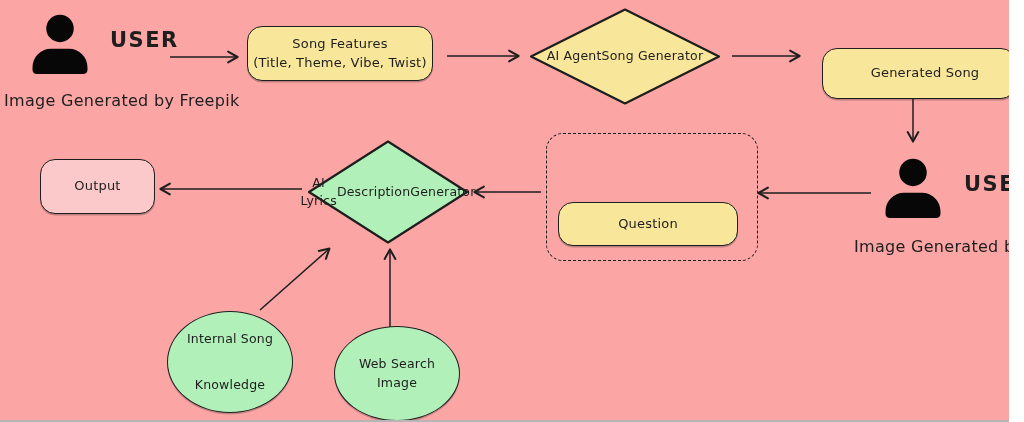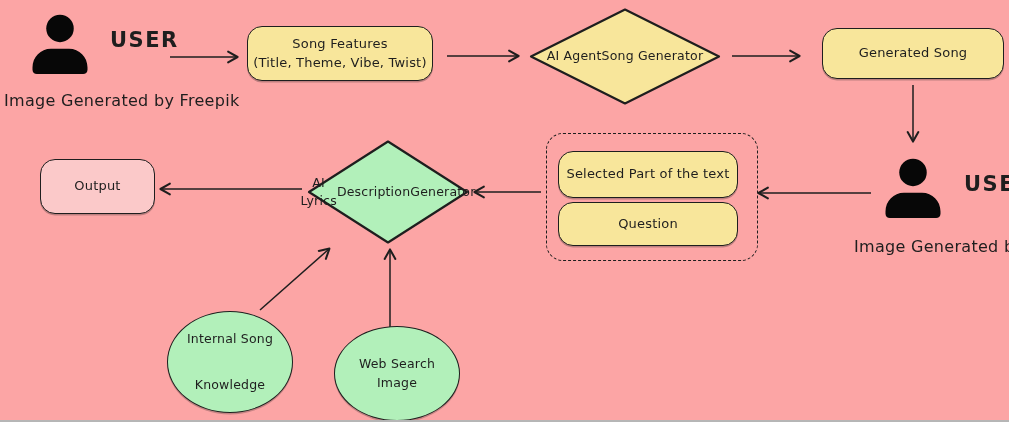--- a/index.html
+++ b/index.html
@@ -82,37 +82,34 @@
   <div class="diamond" style="left:528px;top:7px;width:194px;height:99px;">
     <svg viewBox="0 0 194 99">
       <polygon class="fill-yellow" points="97,2.5 191,49.5 97,96.5 3,49.5"></polygon>
     </svg>
     <div class="dlabel">
       <span class="line">AI Agent</span>
       <span class="line">Song Generator</span>
     </div>
   </div>
 
-  <div class="node-box yellow" style="left:822px;top:28px;width:180px;height:49px;">
+  <div class="node-box yellow" style="left:822px;top:48px;width:180px;height:49px;padding-left:12px;">
     <span class="line">Generated Song</span>
   </div>
 
   <div class="person" style="left:880px;top:148px;width:66px;height:84px;">
     <svg viewBox="0 0 24 24">
       <circle cx="12" cy="5.6" r="5"></circle>
       <path d="M3.6 22.2c-.9 0-1.6-.7-1.6-1.6v-.8C2 16 5 13 8.7 13h6.6c3.7 0 6.7 3 6.7 6.8v.8c0 .9-.7 1.6-1.6 1.6z"></path>
     </svg>
   </div>
   <div class="user-label" style="left:964px;top:172px;">USER</div>
   <div class="caption" style="left:854px;top:237px;">Image Generated by Freepik</div>
 
   <div class="dashed-group" style="left:546px;top:133px;width:210px;height:126px;"></div>
-  <div class="node-box yellow" style="left:558px;top:151px;width:178px;height:45px;">
-    <span class="line">Selected Part of the text</span>
-  </div>
   <div class="node-box yellow" style="left:558px;top:202px;width:178px;height:42px;">
     <span class="line">Question</span>
   </div>
 
   <div class="diamond" style="left:306px;top:139px;width:164px;height:106px;">
     <svg viewBox="0 0 164 106">
       <polygon class="fill-green" points="82,2.5 161,53 82,103.5 3,53"></polygon>
     </svg>
     <div class="dlabel">
       <span class="line">AI Lyrics</span>

